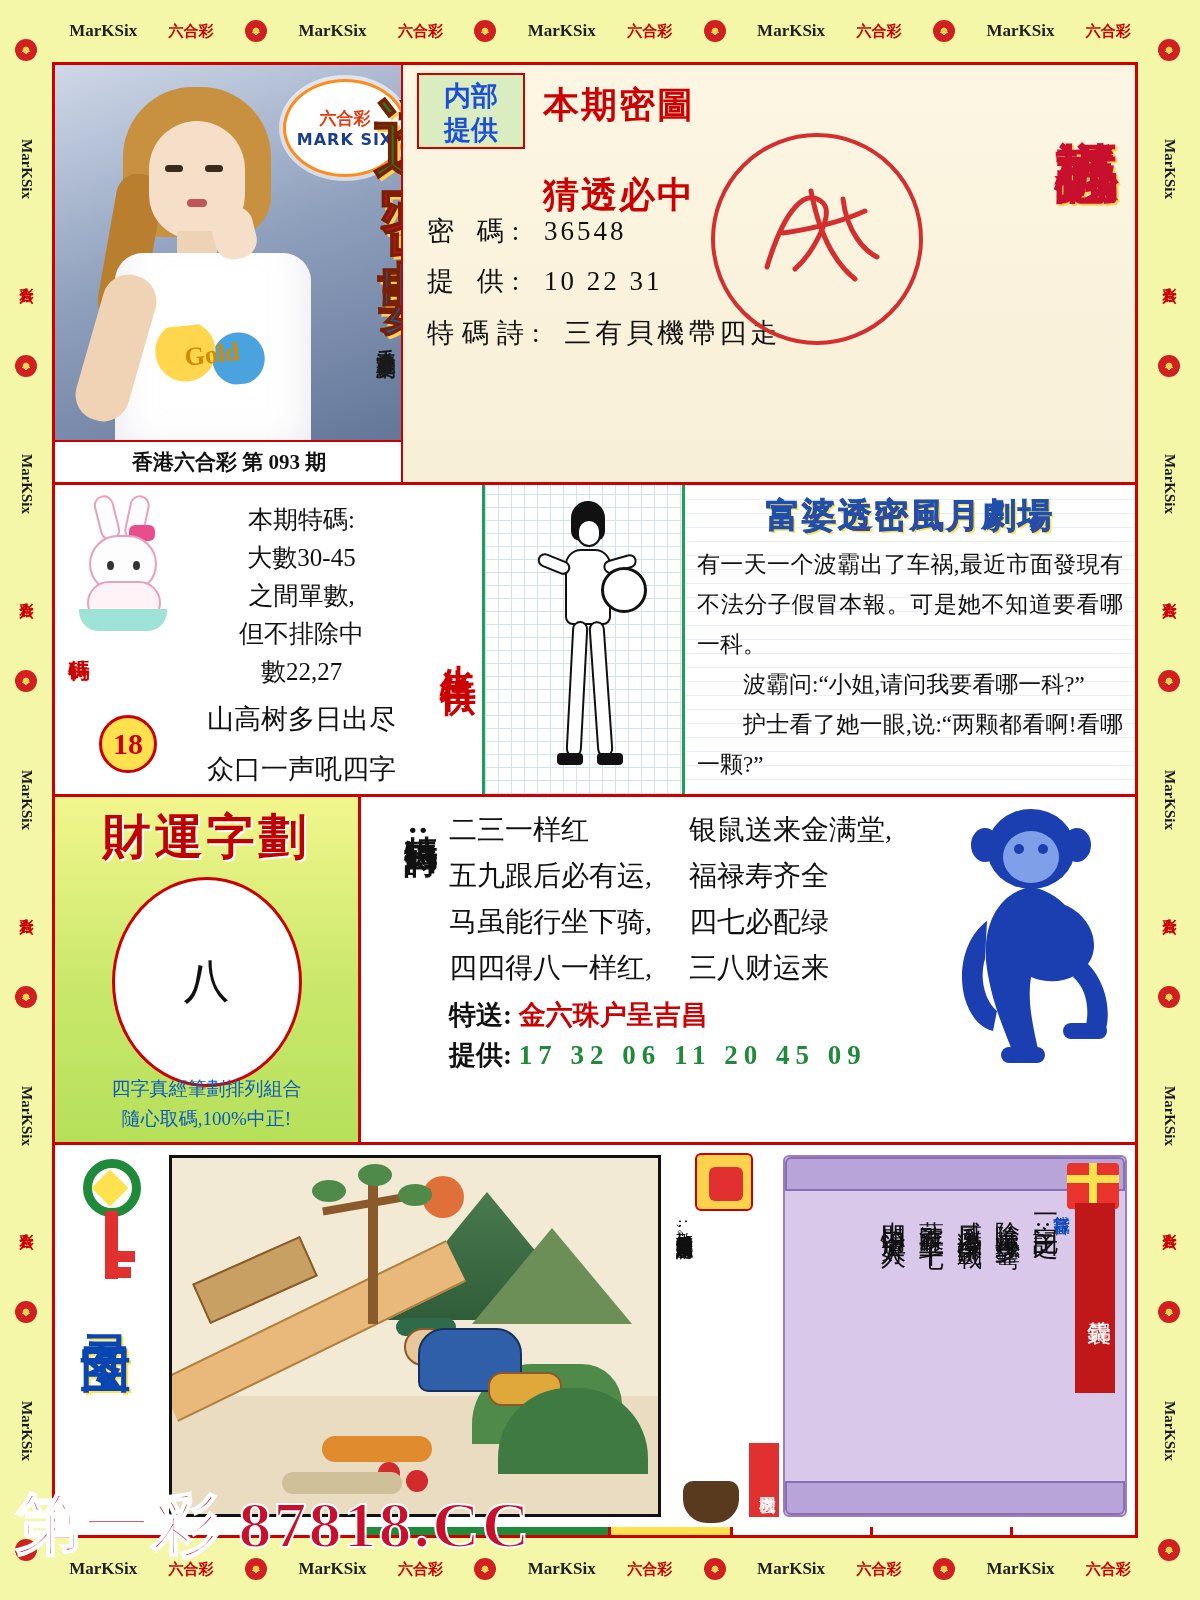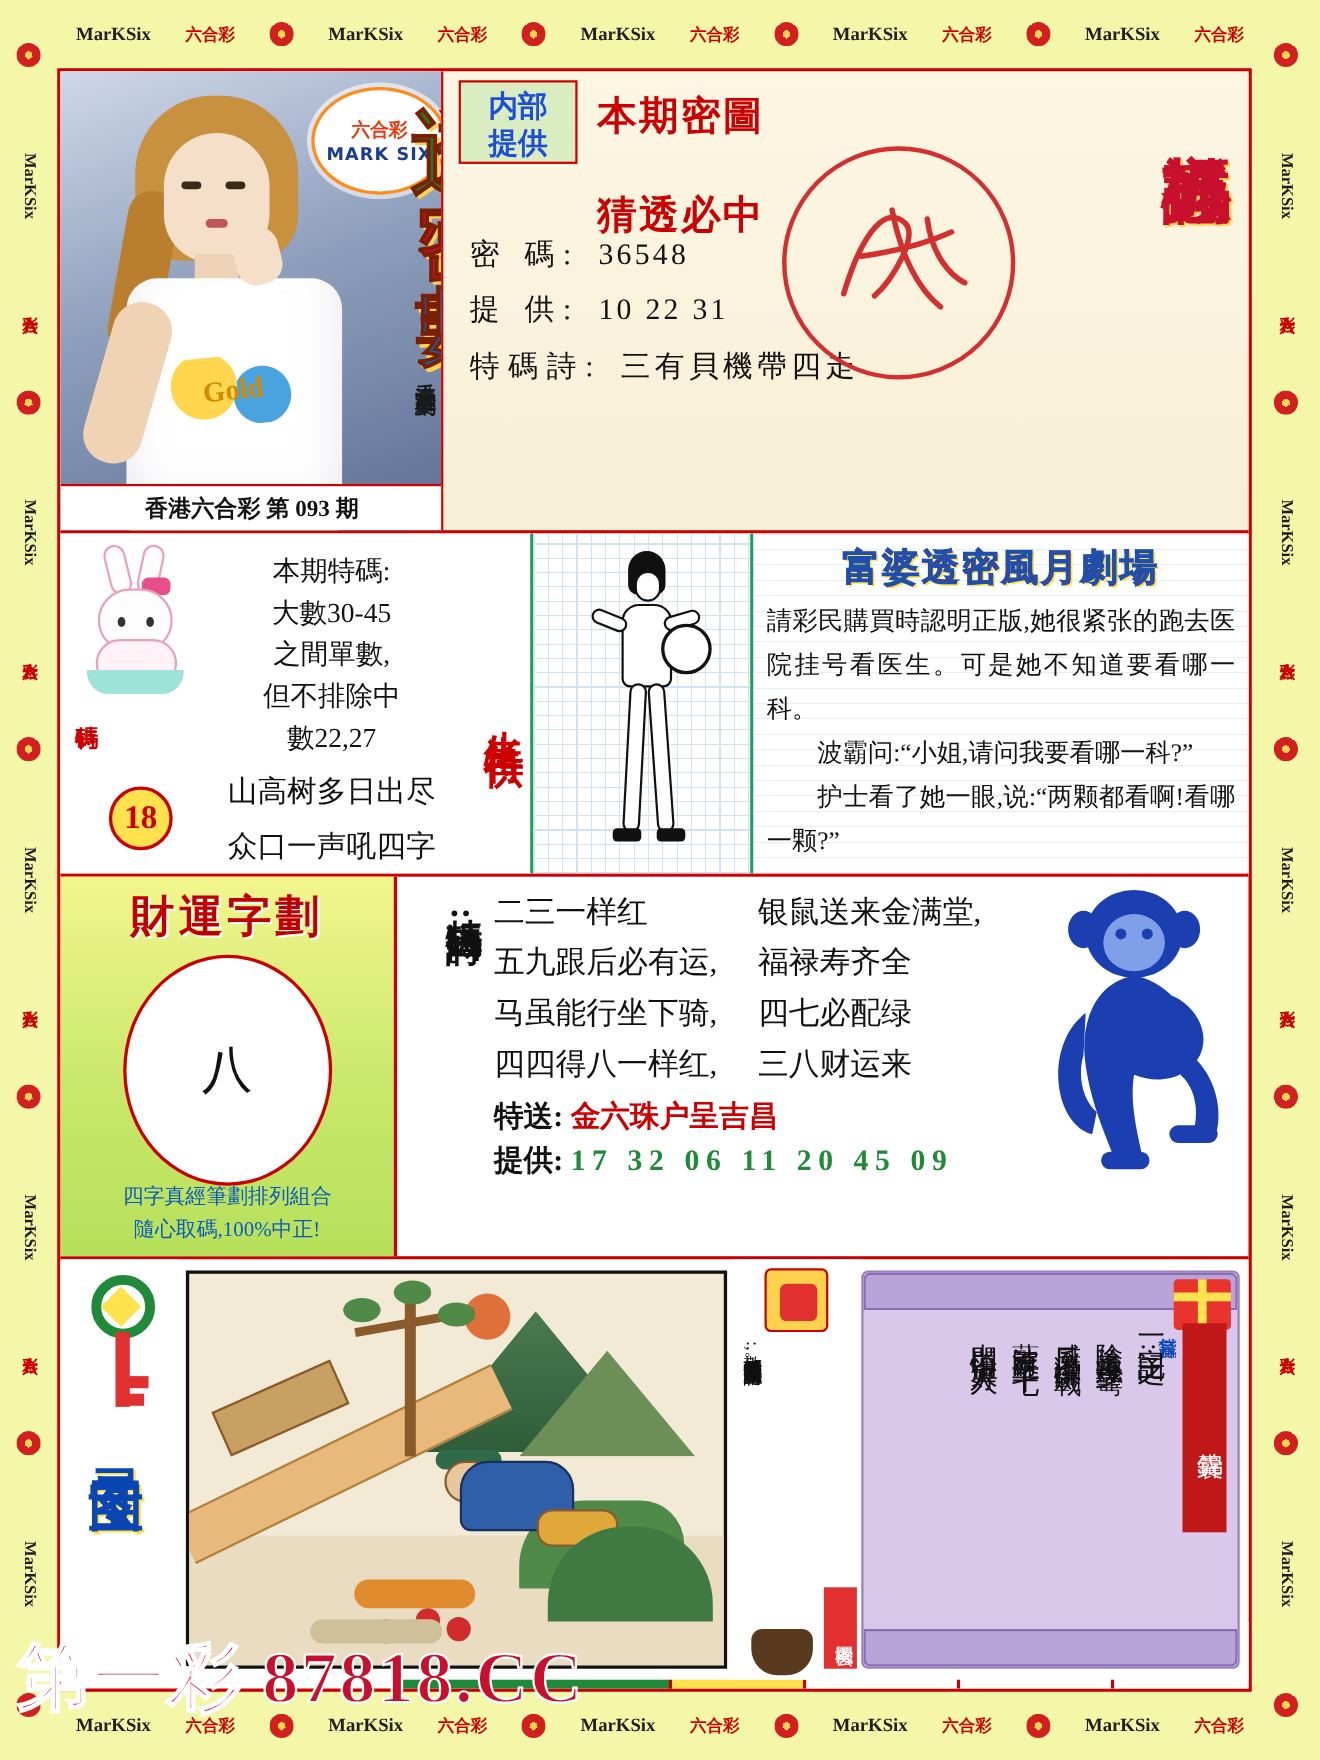--- a/index.html
+++ b/index.html
@@ -304,21 +304,21 @@
   
   .strip3 {
     display:flex; height:348px; border-bottom:3px solid #cc0000;
   }
   .caiyun {
     width:306px; border-right:3px solid #cc0000;
     background:linear-gradient(180deg,#f2f68d 0%,#c9e86b 55%,#b6e05a 100%);
     position:relative; padding-top:8px;
   }
   .caiyun-title {
-    text-align:center; font-size:40px; font-weight:bold;
+    text-align:center; font-size:48px; font-weight:bold;
     color:#c00000; font-family:"Liberation Serif",serif;
     text-shadow:2px 2px 0 #fff;
     letter-spacing:4px;
   }
   .oval {
     margin:8px auto 0; width:190px; height:210px;
     border:3px solid #c00; border-radius:50%;
     background:#ffffff;
     display:flex; flex-direction:column; align-items:center; justify-content:center;
     font-family:"Liberation Serif",serif;
@@ -690,21 +690,21 @@
             <div class="ball"></div>
           <div class="l1"></div>
             <div class="l2"></div>
           <div class="sh1"></div>
             <div class="sh2"></div>
         </div>
       </div>
 
       <div class="box-story">
         <div class="story-title">富婆透密風月劇場</div>
-        <div class="story-p">請彩民購買時認明正版,她很紧张的跑去医院挂号看医生。可是她不知道要看哪一科。</div>
+        <div class="story-p">有一天一个波霸出了车祸,最近市面發現有不法分子假冒本報。可是她不知道要看哪一科。</div>
         <div class="story-p indent">波霸问:“小姐,请问我要看哪一科?”</div>
         <div class="story-p indent">护士看了她一眼,说:“两颗都看啊!看哪一颗?”</div>
       </div>
     </div>
 
     <div class="strip3">
 
       <div class="caiyun">
         <div class="caiyun-title">財運字劃</div>
         <div class="oval">

